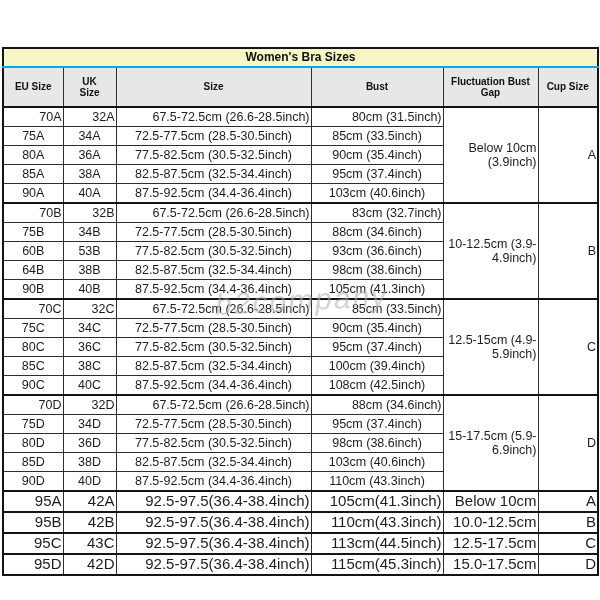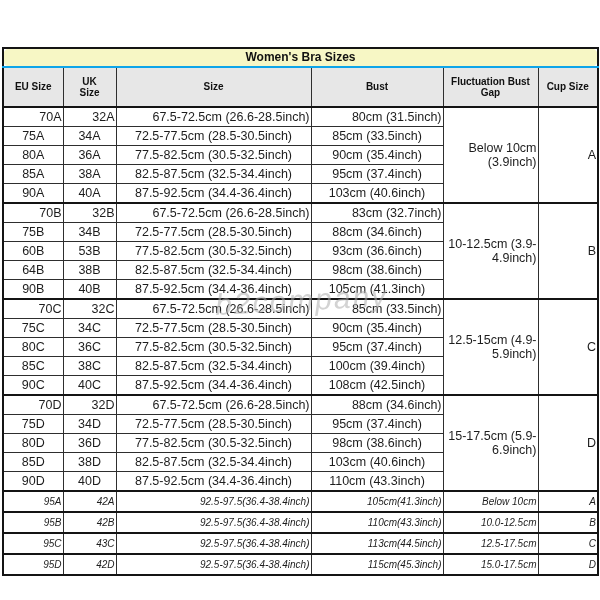--- a/index.html
+++ b/index.html
@@ -54,23 +54,22 @@
     white-space: normal;
     border-bottom: 2px solid #141414;
   }
   tr.header-row td.pad-wrap { padding: 0 8px; margin-top: 8px; }
   tr.group-start td { border-top: 2px solid #141414; text-align: right; }
   td.fluct-cell {
     white-space: normal !important;
     padding: 0 4px;
   }
   tr.extra-row td {
-    font-size: 10px;
+    font-size: 15px;
     height: 19px;
-    font-style: italic;
   }
   .watermark {
     position: absolute;
     left: 215px;
     top: 282px;
     width: 230px;
     font-size: 30px;
     font-style: italic;
     letter-spacing: 2px;
     color: rgba(175, 175, 175, 0.55);

